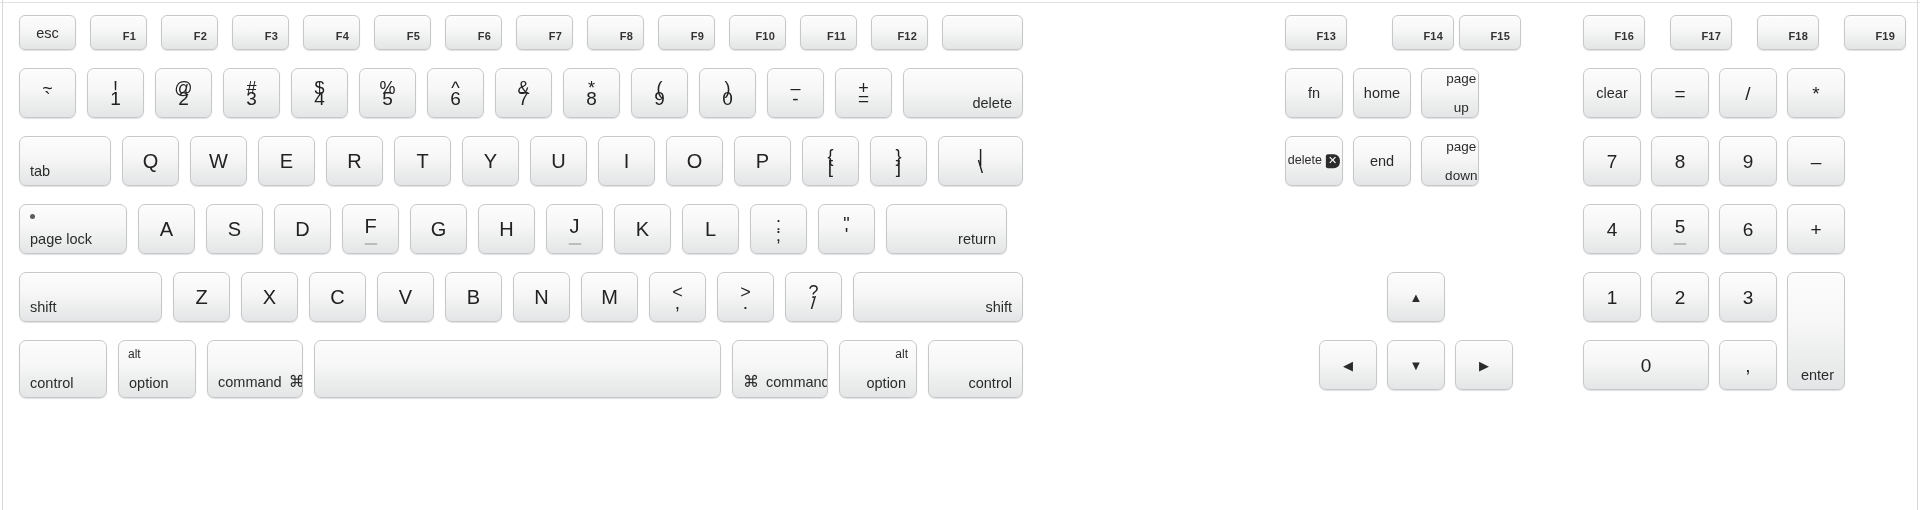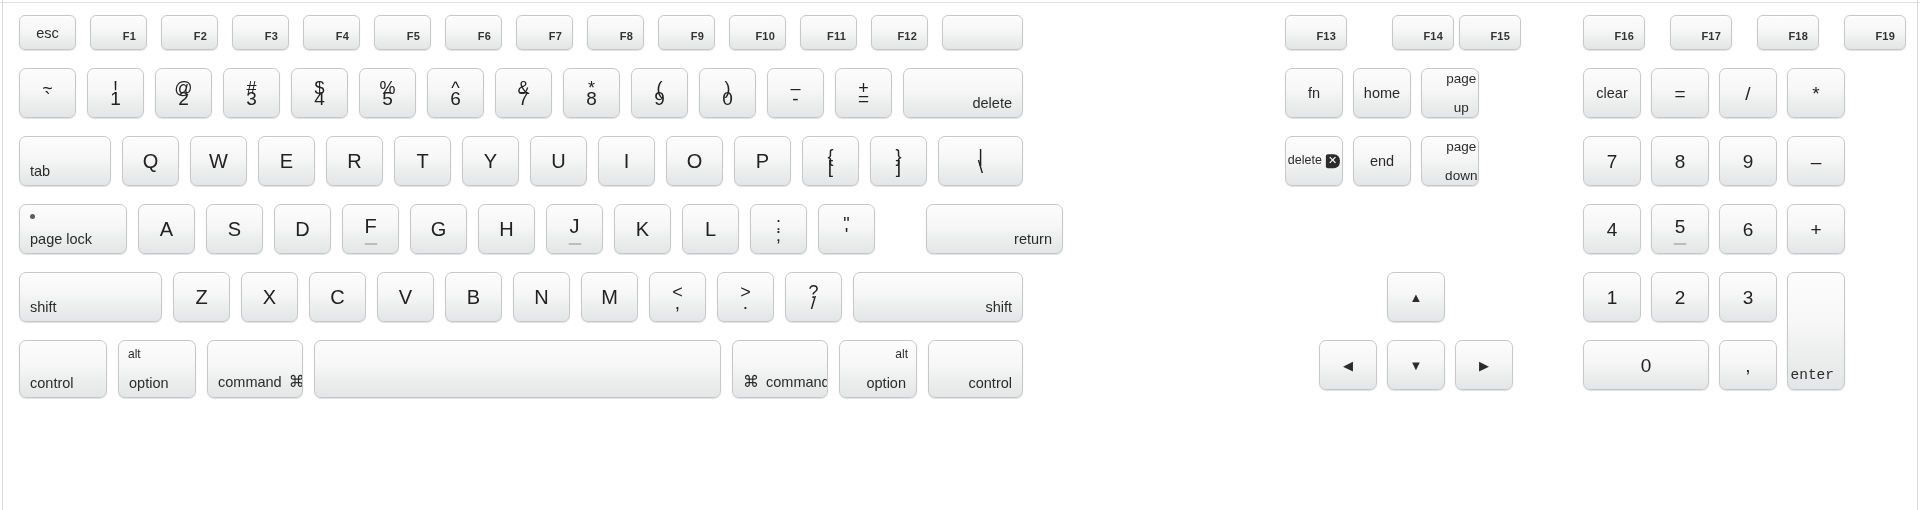--- a/index.html
+++ b/index.html
@@ -400,21 +400,21 @@
     <span class="lbl center alpha">L</span>
   </div>
   <div class="key" style="left:750px;top:204px;width:57px;height:50px;">
     <span class="lbl ctop sym-top">:</span>
     <span class="lbl cbot sym-bot">;</span>
   </div>
   <div class="key" style="left:818px;top:204px;width:57px;height:50px;">
     <span class="lbl ctop sym-top">"</span>
     <span class="lbl cbot sym-bot">'</span>
   </div>
-  <div class="key" style="left:886px;top:204px;width:137px;height:50px;margin-left:40px;">
+  <div class="key" style="left:886px;top:204px;width:121px;height:50px;">
     <span class="lbl br word">return</span>
   </div>
 
   <div class="key" style="left:1583px;top:204px;width:58px;height:50px;">
     <span class="lbl center num-big">4</span>
   </div>
   <div class="key" style="left:1651px;top:204px;width:58px;height:50px;">
     <span class="lbl center num-big" style="top:44%;">5</span>
     <span class="homing"></span>
   </div>
@@ -471,21 +471,21 @@
 
   <div class="key" style="left:1583px;top:272px;width:58px;height:50px;">
     <span class="lbl center num-big">1</span>
   </div>
   <div class="key" style="left:1651px;top:272px;width:58px;height:50px;">
     <span class="lbl center num-big">2</span>
   </div>
   <div class="key" style="left:1719px;top:272px;width:58px;height:50px;">
     <span class="lbl center num-big">3</span>
   </div>
-  <div class="key" style="left:1787px;top:272px;width:58px;height:118px;font-family:Liberation Mono, monospace;">
+  <div class="key" style="left:1787px;top:272px;width:58px;height:118px;">
     <span class="lbl br word">enter</span>
   </div>
 
   <div class="key" style="left:19px;top:340px;width:88px;height:58px;">
     <span class="lbl bl word">control</span>
   </div>
   <div class="key" style="left:118px;top:340px;width:78px;height:58px;">
     <span class="lbl tl word-sm" style="font-size:12px;">alt</span>
     <span class="lbl bl word">option</span>
   </div>

